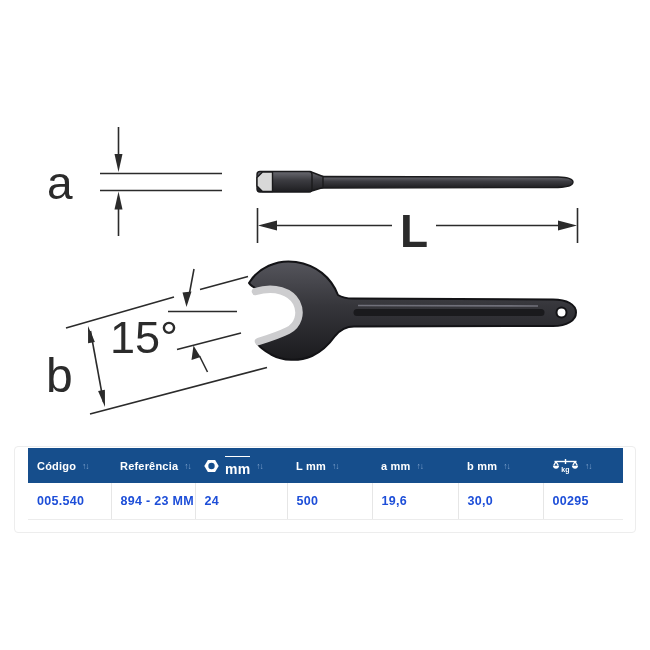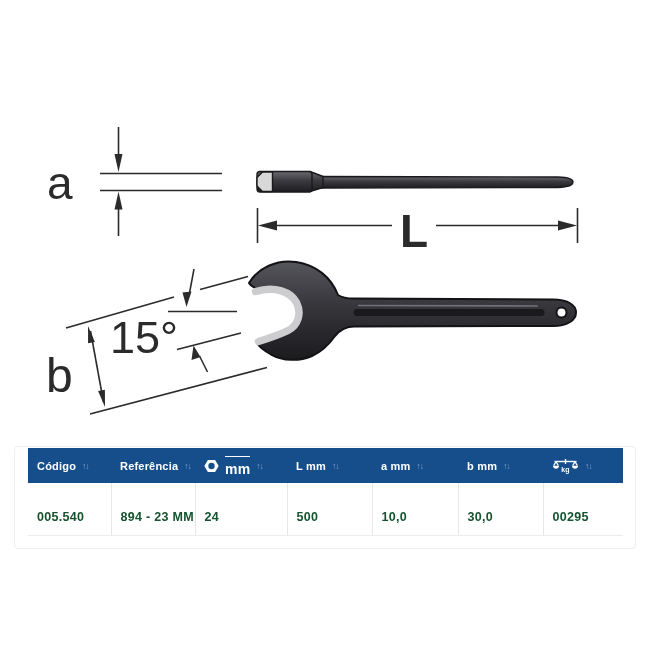--- a/index.html
+++ b/index.html
@@ -16,22 +16,22 @@
   table.spec{border-collapse:collapse;table-layout:fixed;width:595px;}
   thead th{
     background:#164e8c;height:35px;padding:0 0 0 9px;margin:0;
     text-align:left;vertical-align:middle;
   }
   .hcell{display:flex;align-items:center;gap:6px;color:#ffffff;
     font-size:11px;font-weight:bold;letter-spacing:.2px;white-space:nowrap;}
   .sort{color:#7fa3cc;font-size:8.5px;font-weight:normal;letter-spacing:-1px;cursor:pointer;}
   .mm-ovl{border-top:1.6px solid #ffffff;padding-top:5px;line-height:1;font-size:14px;}
   tbody td{
-    height:36px;padding:16px 0 0 9px;vertical-align:middle;
-    font-size:12.5px;font-weight:bold;color:#14532d;letter-spacing:.3px;
+    height:36px;padding:0 0 0 9px;vertical-align:middle;
+    font-size:12.5px;font-weight:bold;color:#1d4ed8;letter-spacing:.3px;
     border-bottom:1px solid #ececec;background:#fff;white-space:nowrap;
   }
   tbody td + td{border-left:1px solid #e6e6e6;}
   .icon-svg{display:block;flex:0 0 auto;}
 </style>
 </head>
 <body>
 
 <div class="stage">
 
@@ -212,20 +212,20 @@
             </div>
           </th>
         </tr>
       </thead>
       <tbody>
         <tr>
           <td>005.540</td>
           <td>894 - 23 MM</td>
           <td>24</td>
           <td>500</td>
-          <td>10,0</td>
+          <td>19,6</td>
           <td>30,0</td>
           <td>00295</td>
         </tr>
       </tbody>
     </table>
   </div>
 </div>
 
 </body></html>

